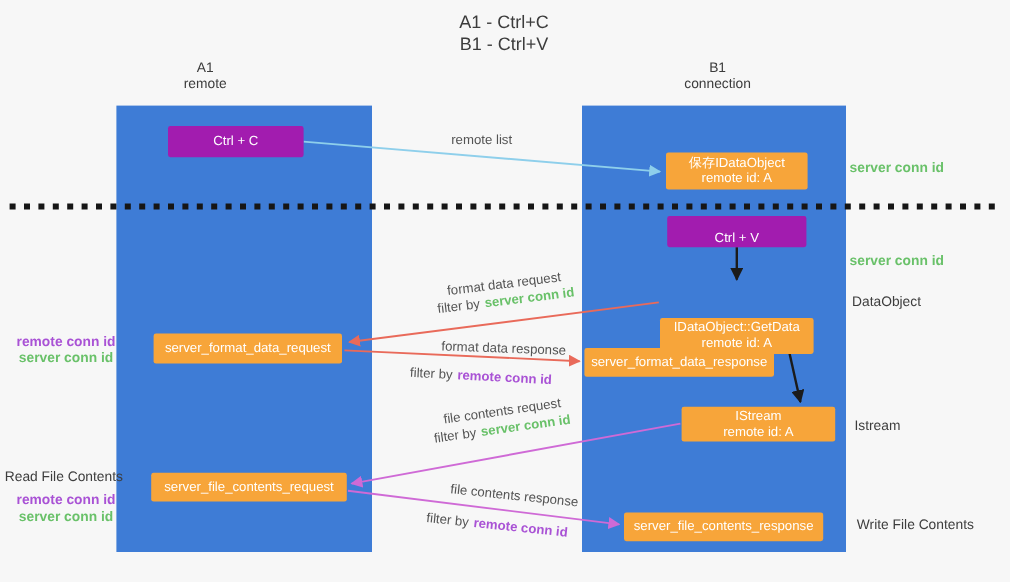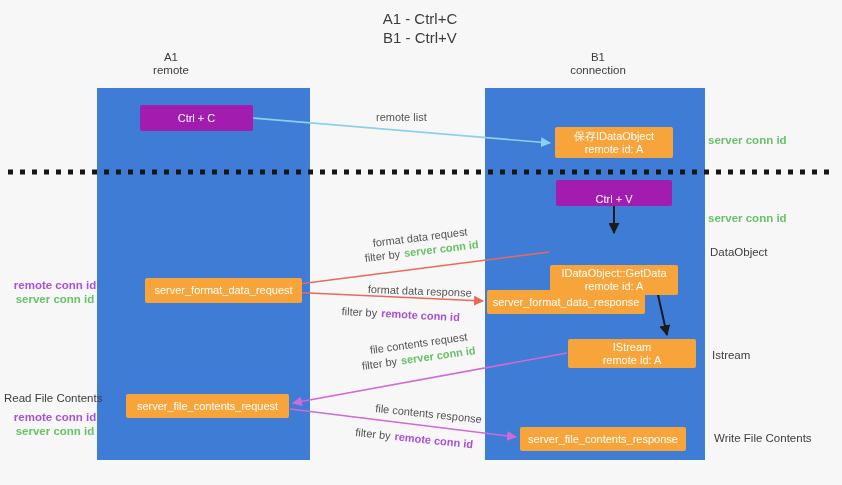--- a/index.html
+++ b/index.html
@@ -108,21 +108,21 @@
 
   <div class="node green abs" style="left:556px;top:180px;width:116px;height:26px;justify-content:flex-end;">
     <span>Ctrl + V</span>
   </div>
 
   <div class="node orange abs" style="left:550px;top:237px;width:128px;height:30px;margin-top:28px;">
     <span>IDataObject::GetData</span>
     <span>remote id: A</span>
   </div>
 
-  <div class="node orange abs" style="left:145px;top:278px;width:157px;height:25px;">
+  <div class="node orange abs" style="left:128px;top:278px;width:157px;height:25px;">
     <span>server_format_data_request</span>
   </div>
 
   <div class="node orange abs" style="left:487px;top:290px;width:158px;height:24px;">
     <span>server_format_data_response</span>
   </div>
 
   <div class="node orange abs" style="left:568px;top:339px;width:128px;height:29px;">
     <span>IStream</span>
     <span>remote id: A</span>

